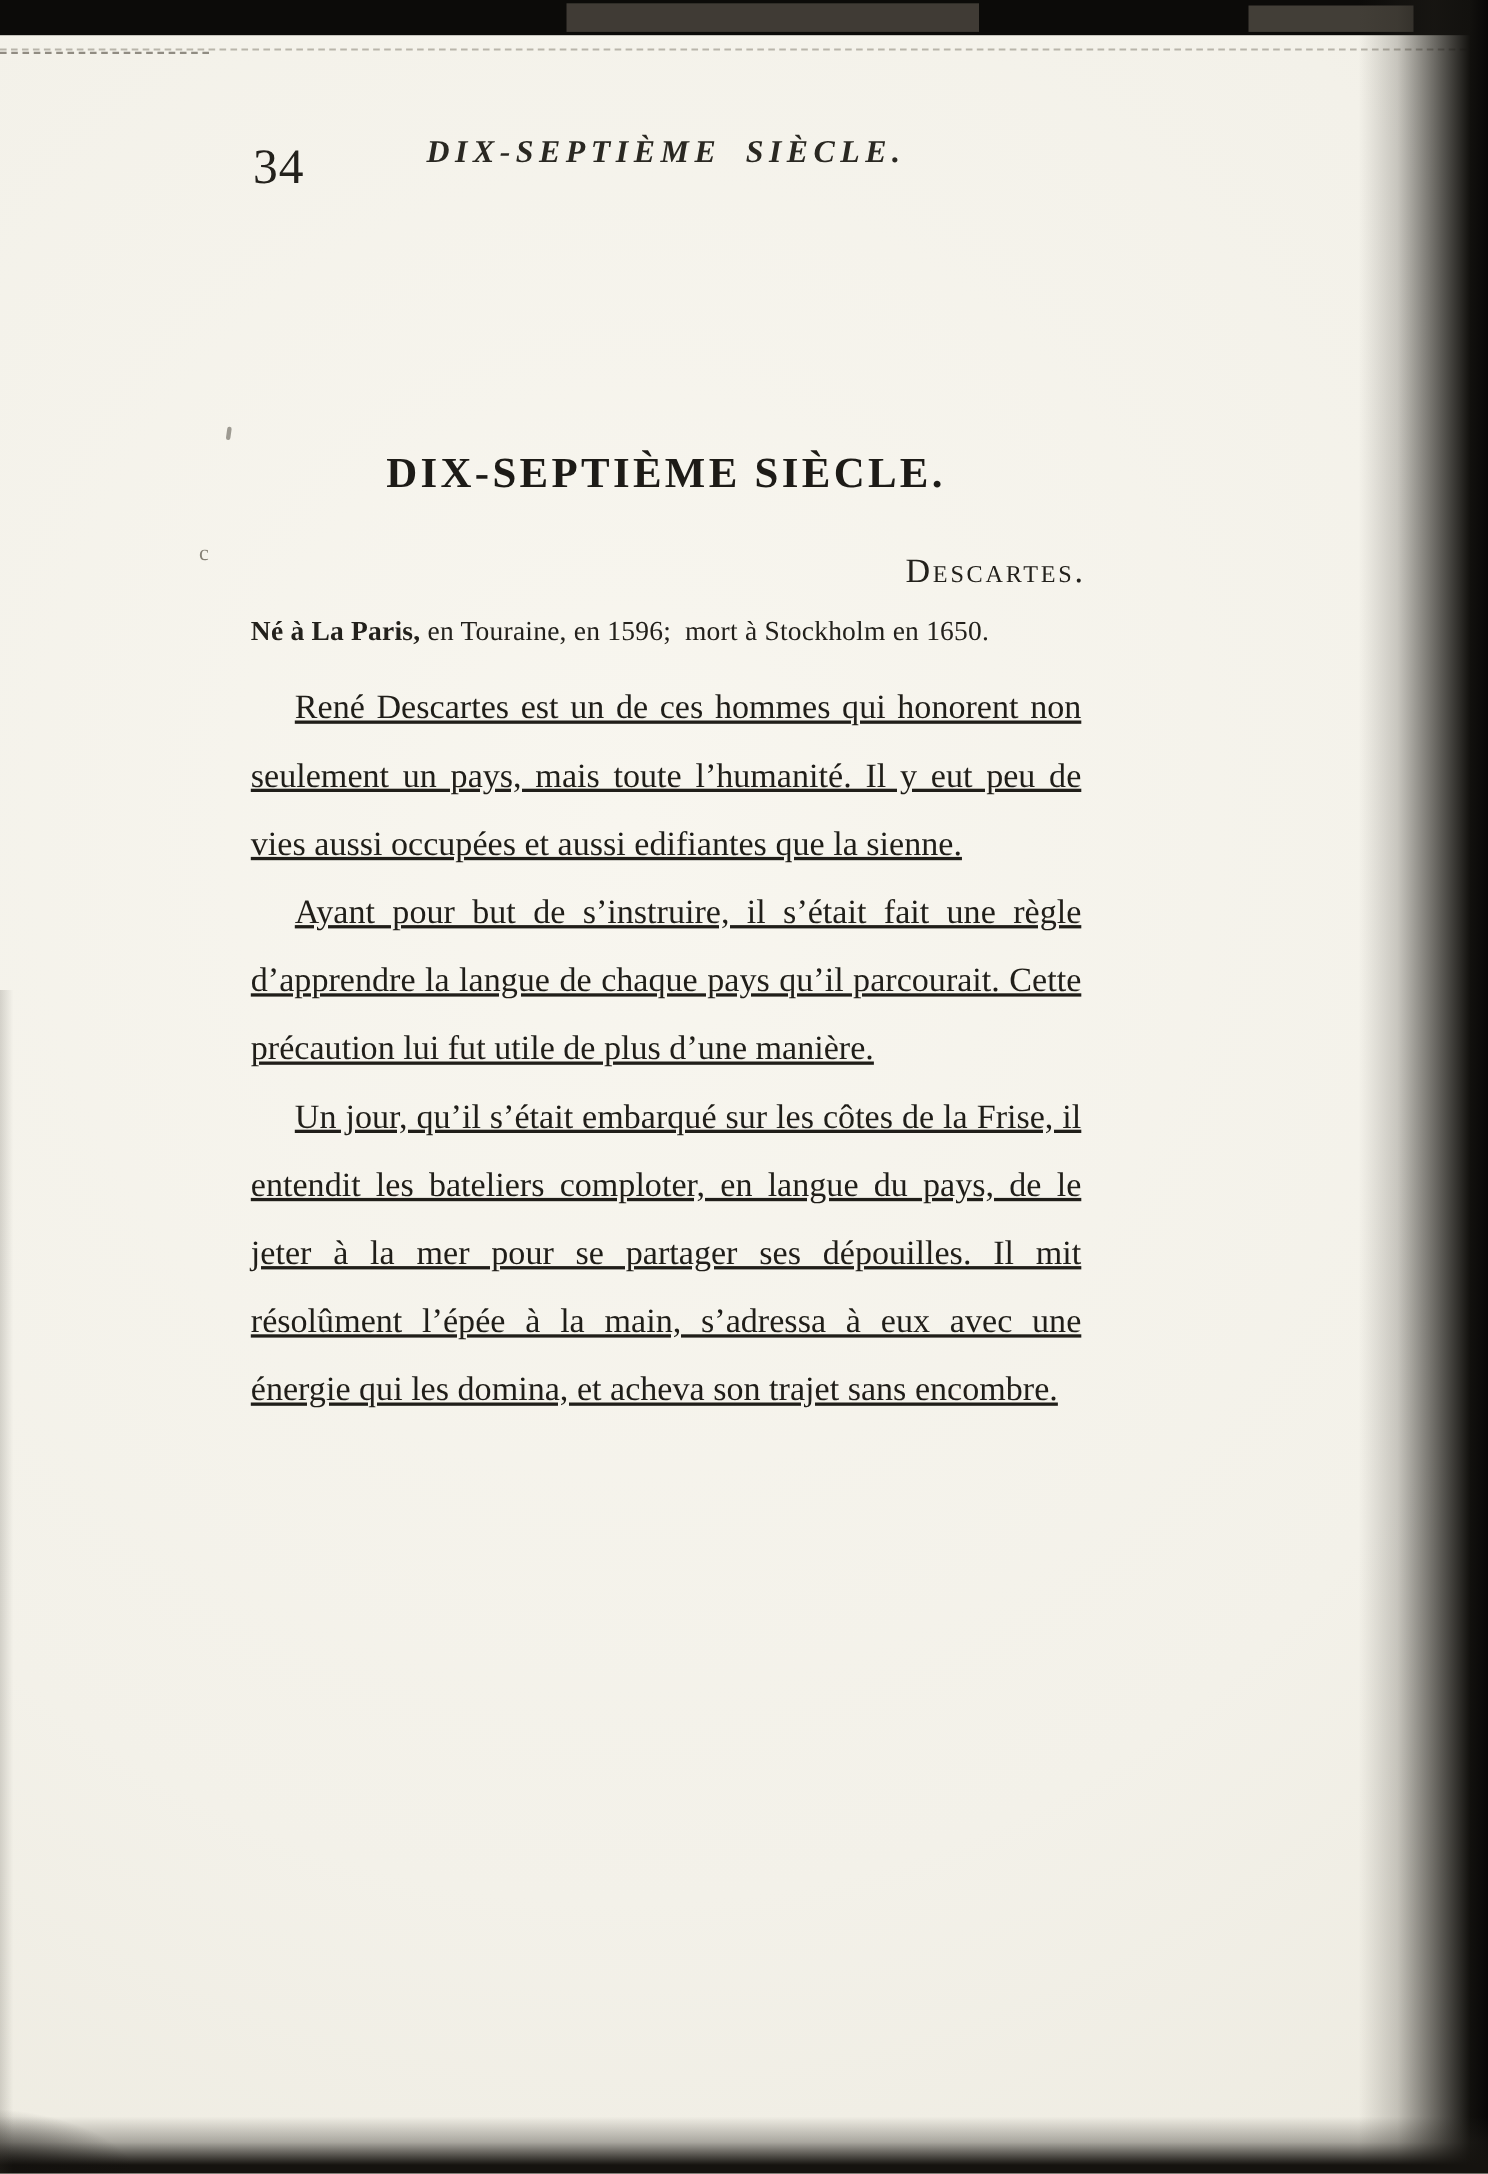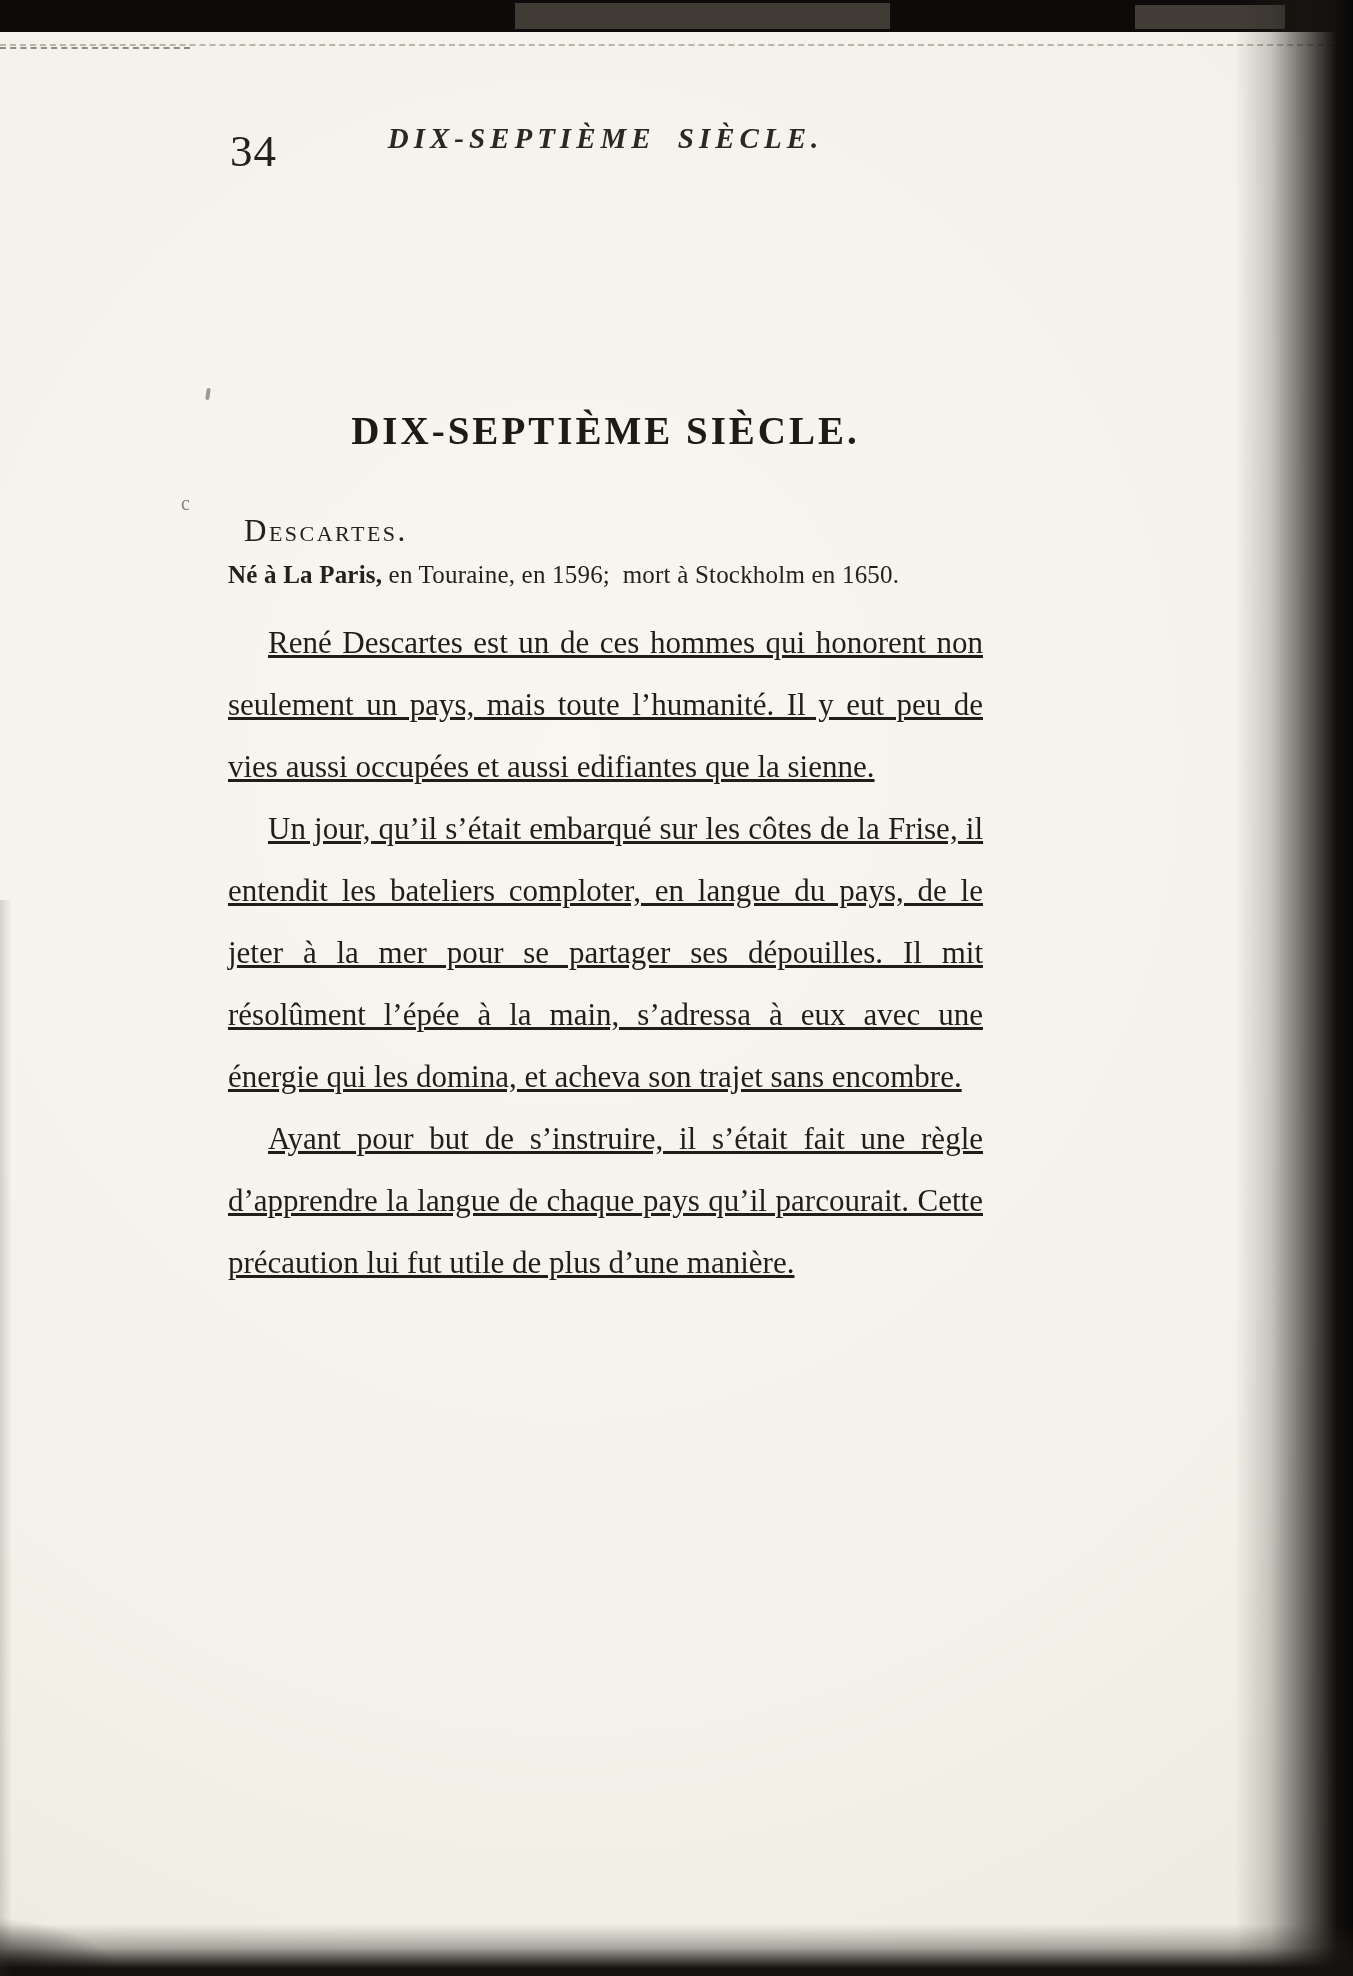--- a/index.html
+++ b/index.html
@@ -33,21 +33,21 @@
   .speck { position:absolute; left:206px; top:388px; width:4px; height:12px; background:rgba(70,65,56,.5); border-radius:2px; transform:rotate(8deg); }
 
   
   .page-head { position:absolute; top:122px; left:228px; width:755px; height:46px; }
   .pagenum { position:absolute; left:2px; top:3px; font-size:45px; letter-spacing:1px; }
   .running { display:block; text-align:center; font-style:italic; font-weight:bold;
     font-size:29px; letter-spacing:5px; word-spacing:10px; color:#2a2822; }
 
   .title { position:absolute; top:408px; left:228px; width:755px; margin:0; text-align:center;
     font-size:39px; font-weight:bold; letter-spacing:3px; color:#1d1b17; }
-  .subtitle { position:absolute; top:497px; left:228px; width:755px; margin:16px; text-align:left;
+  .subtitle { position:absolute; top:497px; left:228px; width:755px; margin:4px; text-align:right;
     font-variant:small-caps; font-weight:normal; font-size:31px; letter-spacing:2.5px; }
   .bio { position:absolute; top:561px; left:228px; width:780px; margin:0;
     font-size:25px; white-space:nowrap; letter-spacing:.2px; }
   .bio b { font-weight:bold; }
 
   .body { position:absolute; top:612px; left:228px; width:755px;
     font-size:31px; line-height:62px; text-align:justify; hyphens:auto; color:#201e19;text-decoration:underline; }
   .body p { margin:0; text-indent:40px; }
   .body p.force-last { text-align-last:justify; }
 </style>
@@ -74,17 +74,17 @@
     <span class="running">DIX-SEPTIÈME SIÈCLE.</span>
   </div>
 
   <h1 class="title">DIX-SEPTIÈME SIÈCLE.</h1>
   <h2 class="subtitle">Descartes.</h2>
 
   <p class="bio"><b>Né à La Paris,</b><span> en Touraine, en 1596; mort à Stockholm en 1650.</span></p>
 
   <div class="body">
     <p>René Descartes est un de ces hommes qui honorent non seulement un pays, mais toute l’humanité. Il y eut peu de vies aussi occupées et aussi edifiantes que la sienne.</p>
+    <p>Ayant pour but de s’instruire, il s’était fait une règle d’apprendre la langue de chaque pays qu’il parcourait. Cette précaution lui fut utile de plus d’une manière.</p>
     <p>Un jour, qu’il s’était embarqué sur les côtes de la Frise, il entendit les bateliers comploter, en langue du pays, de le jeter à la mer pour se partager ses dépouilles. Il mit résolûment l’épée à la main, s’adressa à eux avec une énergie qui les domina, et acheva son trajet sans encombre.</p>
-    <p>Ayant pour but de s’instruire, il s’était fait une règle d’apprendre la langue de chaque pays qu’il parcourait. Cette précaution lui fut utile de plus d’une manière.</p>
   </div>
 
 </div>
 
 </body></html>

